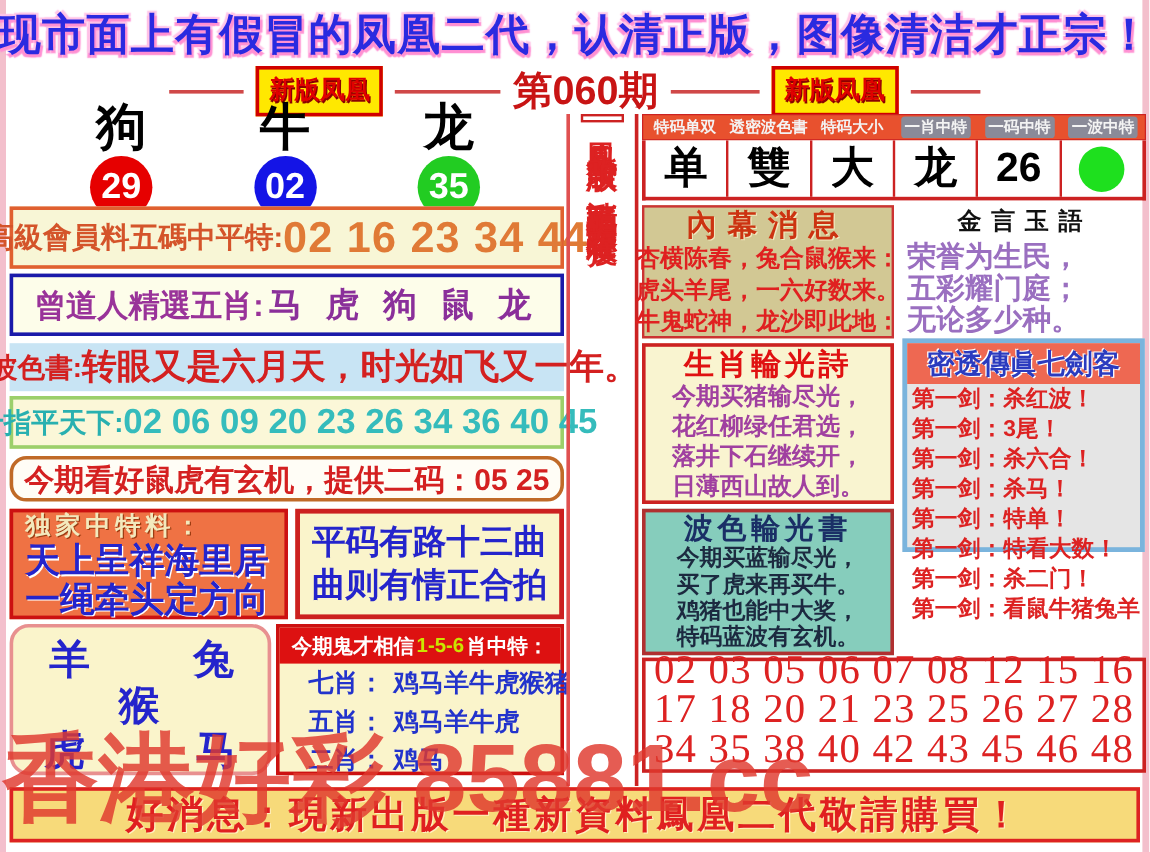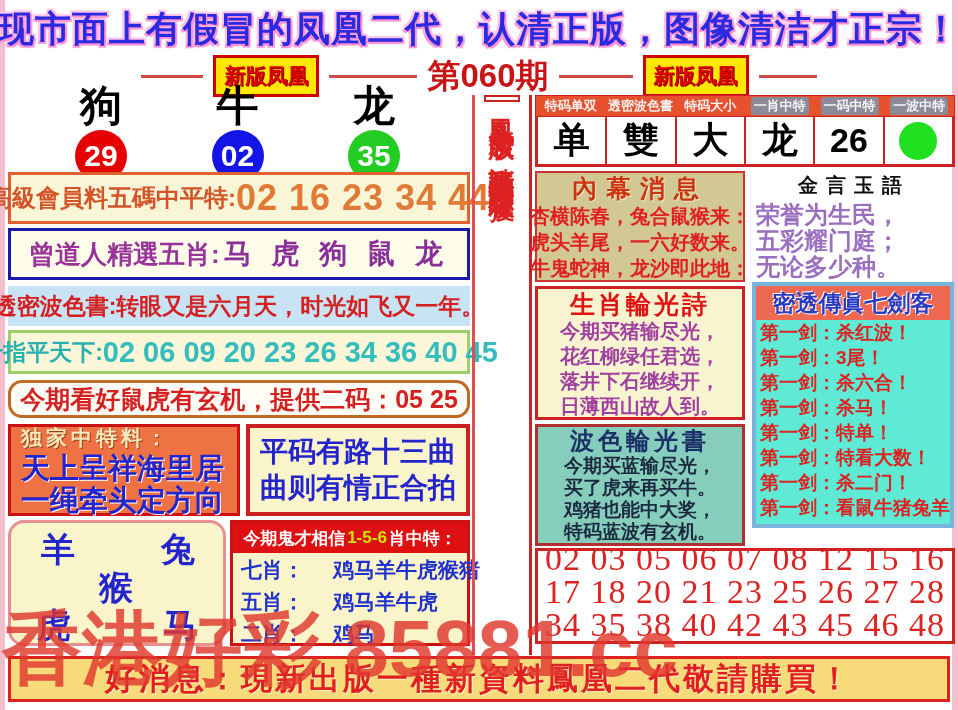--- a/index.html
+++ b/index.html
@@ -49,21 +49,21 @@
   .vip-label { color:#d4542a; font-size:24px; font-weight:bold; }
   .vip-nums { color:#e07a36; font-size:36px; font-weight:bold; letter-spacing:1px; }
 
   .fivezod-box { left:8px; top:228px; width:462px; height:52px; background:#fdfdea;
                  border:3px solid #1a1aaa; }
   .fivezod-label { color:#993399; font-size:26px; font-weight:bold; }
   .fivezod-val { color:#8a2f9a; font-size:28px; font-weight:bold; letter-spacing:6px; margin-left:4px; }
 
   .waveb-box { left:8px; top:286px; width:462px; height:40px; background:#c8e4f4; white-space:nowrap; }
   .waveb-label { color:#d42020; font-size:23px; font-weight:bold; }
-  .waveb-val { color:#d42020; font-size:23px; font-weight:bold; }
+  .waveb-val { color:#d42020; font-size:29px; font-weight:bold; }
 
   .tenf-box { left:8px; top:330px; width:462px; height:44px; background:#fbf7d8;
               border:3px solid #9ccf6a; white-space:nowrap; }
   .tenf-label { color:#28b0b0; font-size:23px; font-weight:bold; }
   .tenf-nums { color:#35bcbc; font-size:29px; font-weight:bold; }
 
   .twocodes-box { left:8px; top:380px; width:462px; height:38px; background:#fffdf6;
                   border:3px solid #c06a28; border-radius:14px; }
   .twocodes-text { color:#d42020; font-size:25px; font-weight:bold; white-space:nowrap; }
 
@@ -79,22 +79,22 @@
   .scatter-box { left:8px; top:520px; width:218px; height:126px; background:#faf4cb;
                  border:3px solid #e89090; border-radius:16px; }
   .scatter-char { position:absolute; color:#2424cc; font-size:34px; font-weight:bold; }
 
   .ghost-box { left:230px; top:520px; width:240px; height:126px; border:3px solid #cc1111; background:#faf4cb; }
   .ghost-head { height:30px; background:#dd1111; display:flex; align-items:center; justify-content:center;
                 white-space:nowrap; }
   .ghost-head span { font-size:17px; font-weight:bold; }
   .gh-pre, .gh-suf { color:#ffffff; }
   .gh-hi { color:#cbe400; margin:0 2px; }
-  .ghost-row { display:flex; padding:1px 8px 0 8px; color:#2233cc; font-size:21px; font-weight:bold; line-height:31px;
-               white-space:nowrap;gap:21px; }
+  .ghost-row { display:flex; padding:1px 8px 0 24px; color:#2233cc; font-size:21px; font-weight:bold; line-height:31px;
+               white-space:nowrap; }
   .ghost-row .gl { margin-right:8px; }
 
   
   .vstrip { left:472px; top:95px; width:60px; height:560px;
             border-left:3px solid #e05050; border-right:3px solid #cc2222;
             display:flex; justify-content:center; }
   .vtext { writing-mode:vertical-rl; text-orientation:upright; color:#dd2222; font-weight:bold;
            font-size:26px; letter-spacing:3px; line-height:54px; }
   .vfirst { border:2px solid #cc2222; padding:0 1px; }
 
@@ -126,21 +126,21 @@
                border:3px solid #b03030; display:flex; flex-direction:column; align-items:center; }
   .wpoem-title { color:#1a2f66; font-size:24px; font-weight:bold; letter-spacing:4px; line-height:28px; }
   .wpoem-line { color:#1c2a40; font-size:19px; font-weight:bold; line-height:22px; white-space:nowrap; }
 
   
   .gold-box { left:756px; top:168px; width:196px; height:112px; }
   .gold-title { color:#111; font-size:20px; font-weight:bold; letter-spacing:8px; text-align:center;
                 line-height:34px; white-space:nowrap; }
   .gold-line { color:#9a6fc0; font-size:24px; font-weight:bold; line-height:26px; white-space:nowrap; }
 
-  .swords-box { left:752px; top:282px; width:202px; height:246px; border:4px solid #7ab4dd; background:#5eead4; }
+  .swords-box { left:752px; top:282px; width:202px; height:178px; border:4px solid #7ab4dd; background:#e5e5e5; }
   .swords-head { height:34px; background:#ee6852; display:flex; align-items:center; justify-content:center; }
   .swords-title { color:#2b3bbf; font-size:23px; font-weight:bold; white-space:nowrap;
                   text-shadow:1px 1px 0 #ffffff, -1px -1px 0 #ffffff; }
   .sword-line { color:#dd2222; font-size:19px; font-weight:bold; line-height:25px; padding-left:4px;
                 white-space:nowrap; }
 
   
   .numgrid { left:535px; top:548px; width:420px; height:96px; background:#fff; border:3px solid #cc2222;
              display:flex; flex-direction:column; align-items:center; justify-content:flex-end; }
   .numrow { font-family:"Liberation Serif", serif; color:#dd2222; font-size:34px; line-height:33px;

